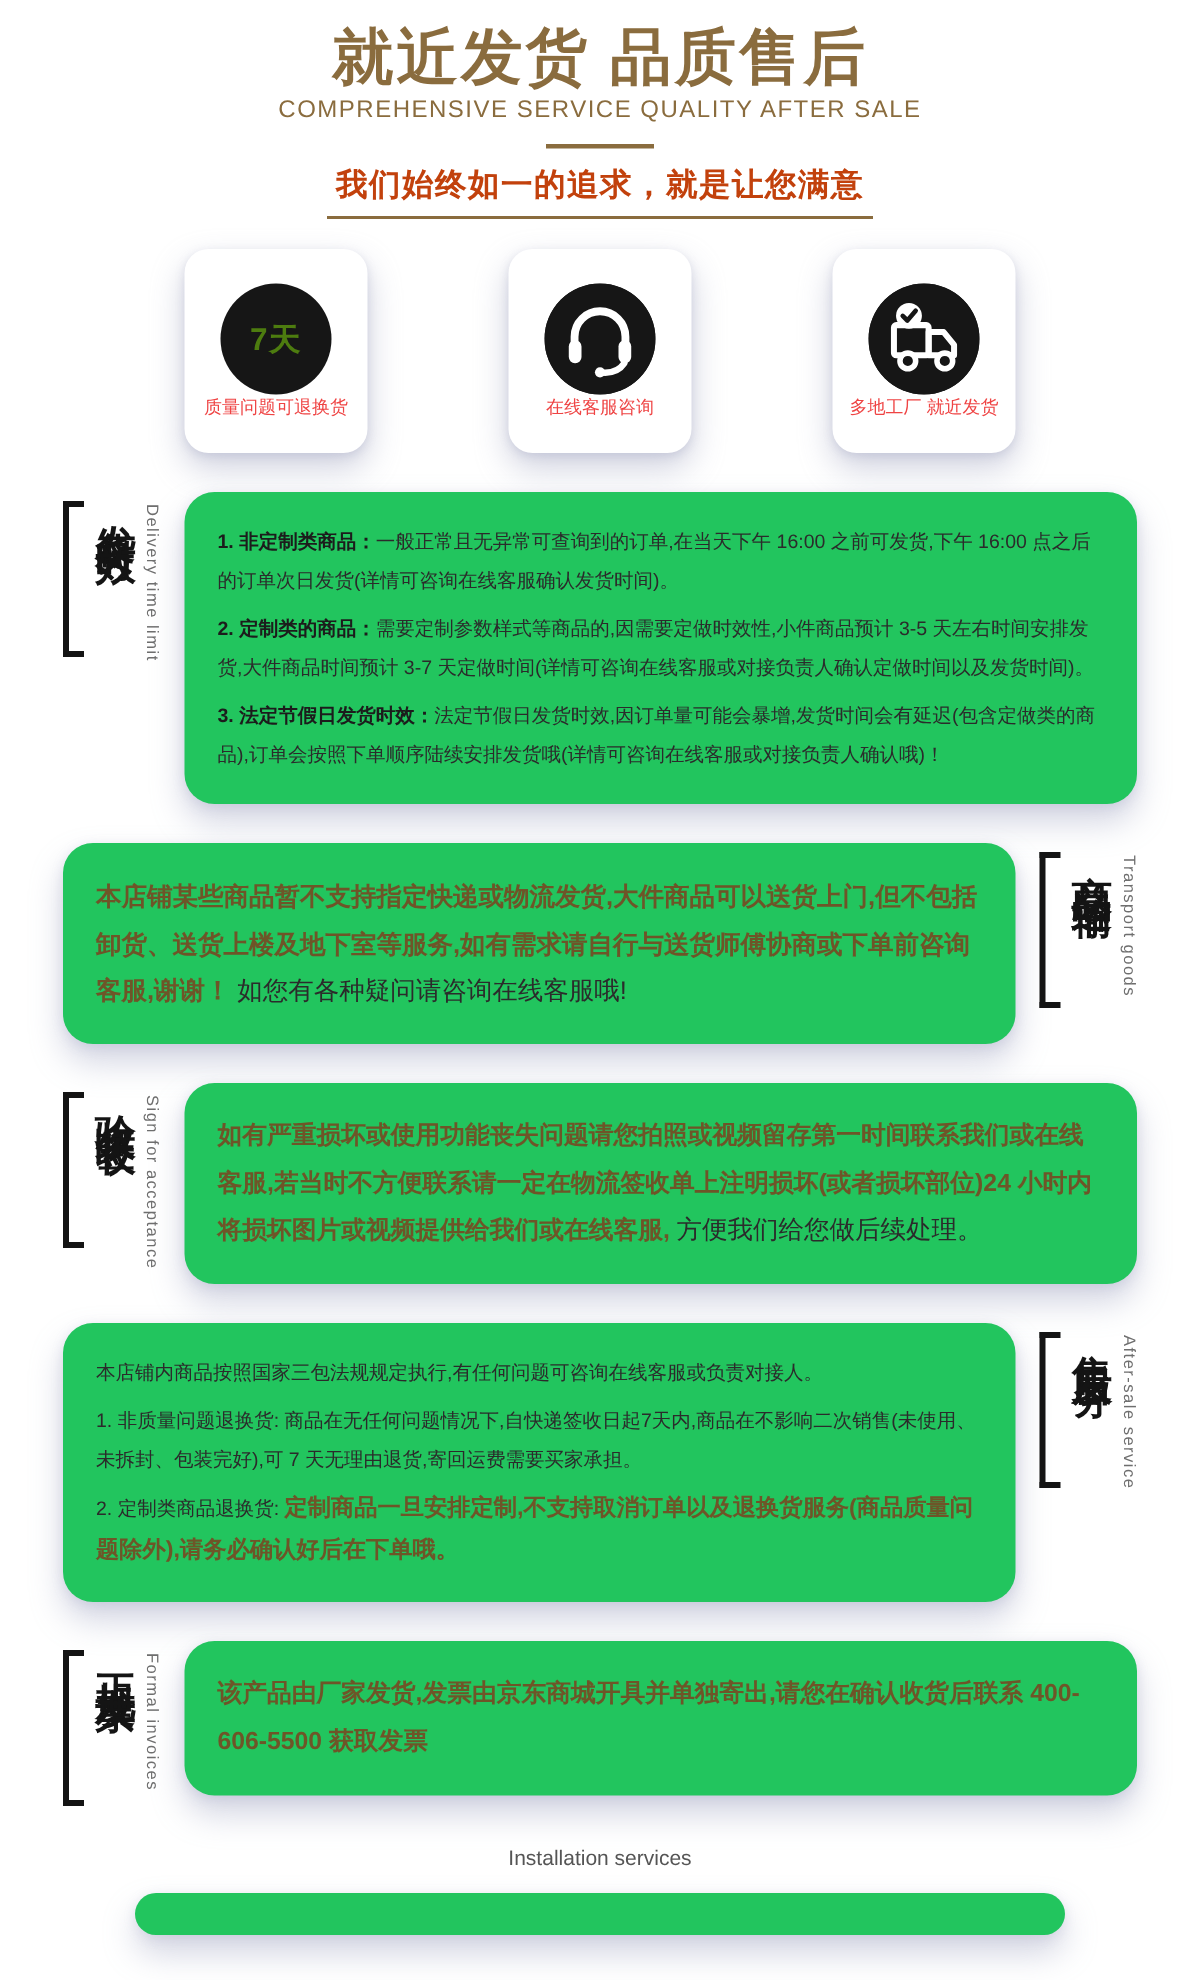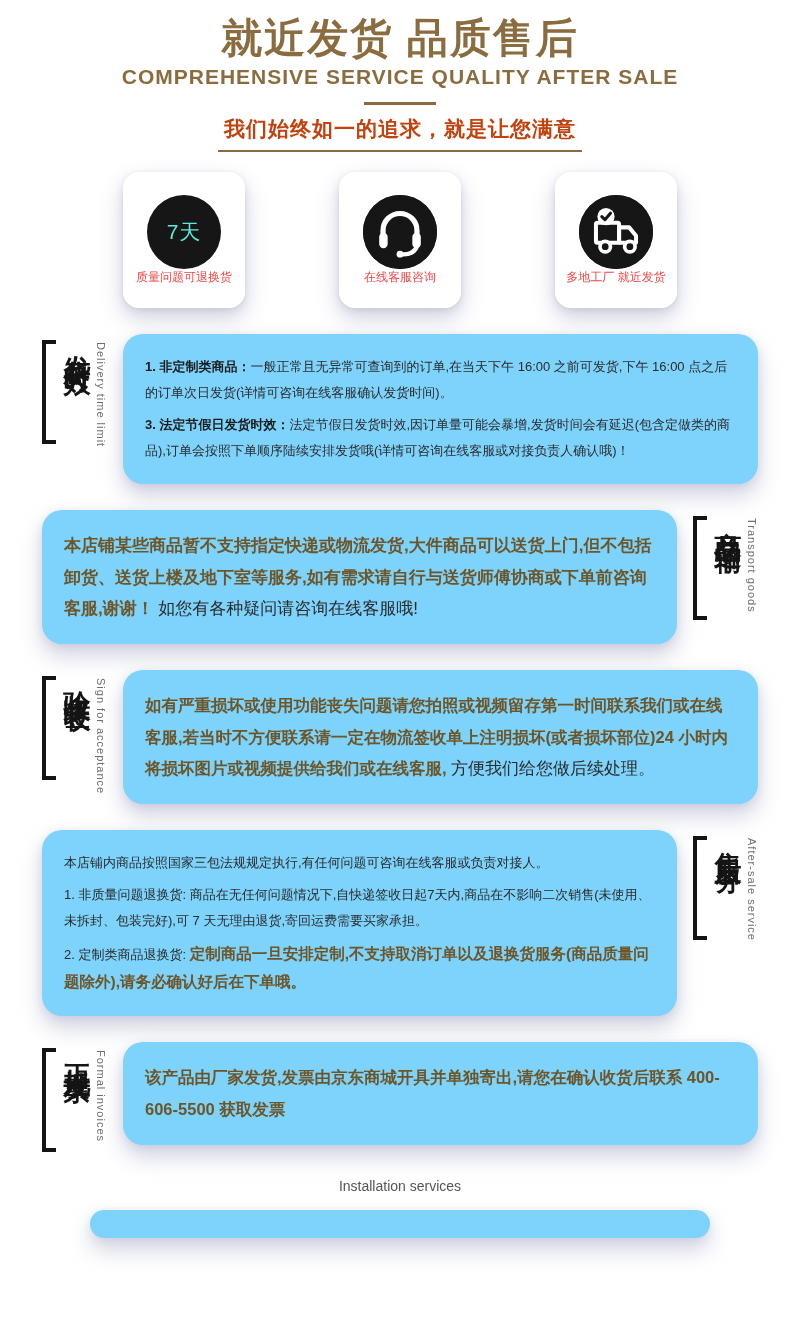--- a/index.html
+++ b/index.html
@@ -6,46 +6,46 @@
   body{
     width:800px;height:1320px;overflow:hidden;background:#ffffff;
     font-family:"Liberation Sans","DejaVu Sans",sans-serif;color:#2b2b2b;
     -webkit-font-smoothing:antialiased;
   }
   .page{width:800px;height:1320px;position:relative;}
 
   
   .header{text-align:center;padding-top:16px;}
   .header .title{font-size:41px;font-weight:800;color:#8a6c3e;letter-spacing:2px;line-height:1.1;}
-  .header .subtitle{font-size:21px;font-weight:700;color:#8a6c3e;letter-spacing:1px;margin-top:4px;}
+  .header .subtitle{font-size:16px;font-weight:400;color:#8a6c3e;letter-spacing:1px;margin-top:4px;}
   .header .divider{width:72px;height:3px;background:#8a6c3e;margin:13px auto 10px auto;}
   .header .tagline{display:inline-block;font-size:21px;font-weight:700;color:#c2410c;
     border-bottom:2px solid #8a6c3e;padding:0 6px 7px 6px;letter-spacing:1px;}
 
   
   .features{display:flex;justify-content:center;gap:94px;margin-top:20px;}
   .feature-card{width:122px;height:136px;background:#fff;border-radius:16px;
     box-shadow:0 10px 22px rgba(148,152,185,.45),0 2px 6px rgba(148,152,185,.25);
     display:flex;flex-direction:column;align-items:center;justify-content:center;}
   .fi-circle{width:74px;height:74px;border-radius:50%;background:#161616;
     display:flex;align-items:center;justify-content:center;}
-  .fi-circle .seven{color:#5eead4;font-size:21px;font-weight:400;letter-spacing:1px;}
+  .fi-circle .seven{color:#4d7c0f;font-size:21px;font-weight:700;letter-spacing:1px;}
   .feature-label{font-size:12px;color:#ef4444;white-space:nowrap;}
 
   
   .section{display:flex;align-items:flex-start;margin:26px 0 0 0;}
   .pad-l{padding-left:42px;} .pad-r{padding-right:42px;}
   .v-label{display:flex;align-items:flex-start;flex:0 0 auto;}
   .bracket{width:10px;height:96px;border-left:4px solid #141414;border-top:4px solid #141414;
     border-bottom:4px solid #141414;margin-right:7px;margin-top:6px;flex:0 0 auto;}
   .v-cn{writing-mode:vertical-rl;text-orientation:upright;font-size:27px;font-weight:800;
     color:#141414;line-height:1.0;letter-spacing:5px;}
   .v-en{writing-mode:vertical-rl;font-size:11px;color:#6e6e6e;margin-left:5px;margin-top:8px;letter-spacing:1px;}
 
-  .card{background:#7dd3fc;border-radius:20px;
+  .card{background:#22c55e;border-radius:20px;
     box-shadow:0 12px 22px rgba(148,152,185,.42),0 2px 8px rgba(148,152,185,.22);
     padding:14px 22px;flex:1 1 auto;}
   .body-text{font-size:13px;color:#2b2b2b;line-height:2.0;}
   .body-text .lead{font-weight:700;color:#1c1c1c;}
   .item-p{margin:6px 0;}
   .gold-strong{color:#6e5528;font-weight:800;}
   .hl-17{font-size:17px;line-height:1.85;}
   .hl-16{font-size:16.5px;line-height:1.9;}
   .hl-15{font-size:15.5px;line-height:1.8;}
   .inline-note{font-size:17px;color:#2b2b2b;font-weight:400;}
@@ -115,20 +115,23 @@
     <div class="v-label gap-r">
       <div class="bracket"></div>
       <div class="v-cn">发货时效</div>
       <div class="v-en">Delivery time limit</div>
     </div>
     <div class="card">
       <p class="body-text item-p">
         <span class="lead">1. 非定制类商品：</span><span>一般正常且无异常可查询到的订单,在当天下午 16:00 之前可发货,下午 16:00 点之后的订单次日发货(详情可咨询在线客服确认发货时间)。</span>
       </p>
       <p class="body-text item-p">
+        <span class="lead">2. 定制类的商品：</span><span>需要定制参数样式等商品的,因需要定做时效性,小件商品预计 3-5 天左右时间安排发货,大件商品时间预计 3-7 天定做时间(详情可咨询在线客服或对接负责人确认定做时间以及发货时间)。</span>
+      </p>
+      <p class="body-text item-p">
         <span class="lead">3. 法定节假日发货时效：</span><span>法定节假日发货时效,因订单量可能会暴增,发货时间会有延迟(包含定做类的商品),订单会按照下单顺序陆续安排发货哦(详情可咨询在线客服或对接负责人确认哦)！</span>
       </p>
     </div>
   </div>
 
   <div class="section pad-l pad-r">
     <div class="card">
       <p class="item-p">
         <span class="gold-strong hl-17">本店铺某些商品暂不支持指定快递或物流发货,大件商品可以送货上门,但不包括卸货、送货上楼及地下室等服务,如有需求请自行与送货师傅协商或下单前咨询客服,谢谢！</span>
         <span class="inline-note">如您有各种疑问请咨询在线客服哦!</span>

